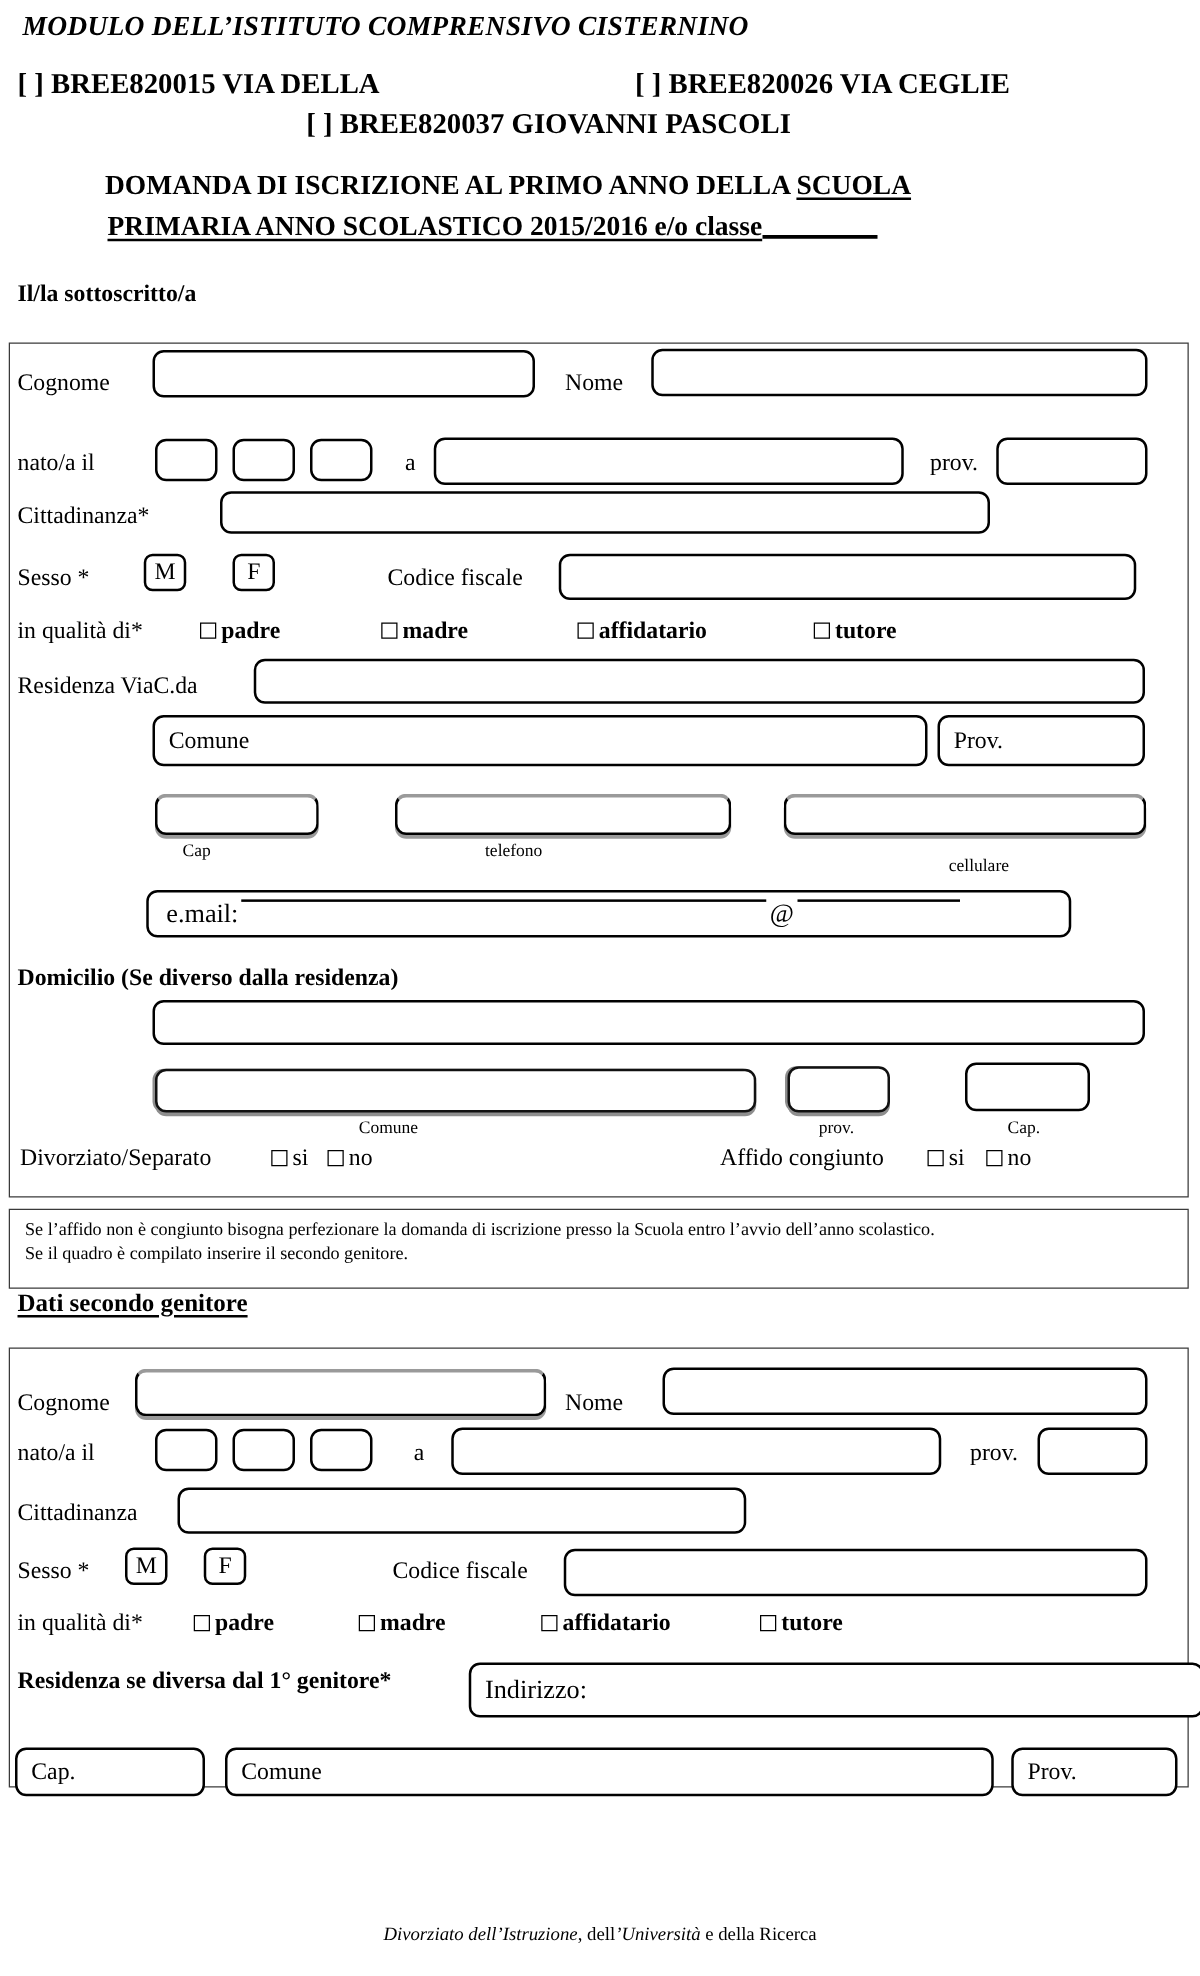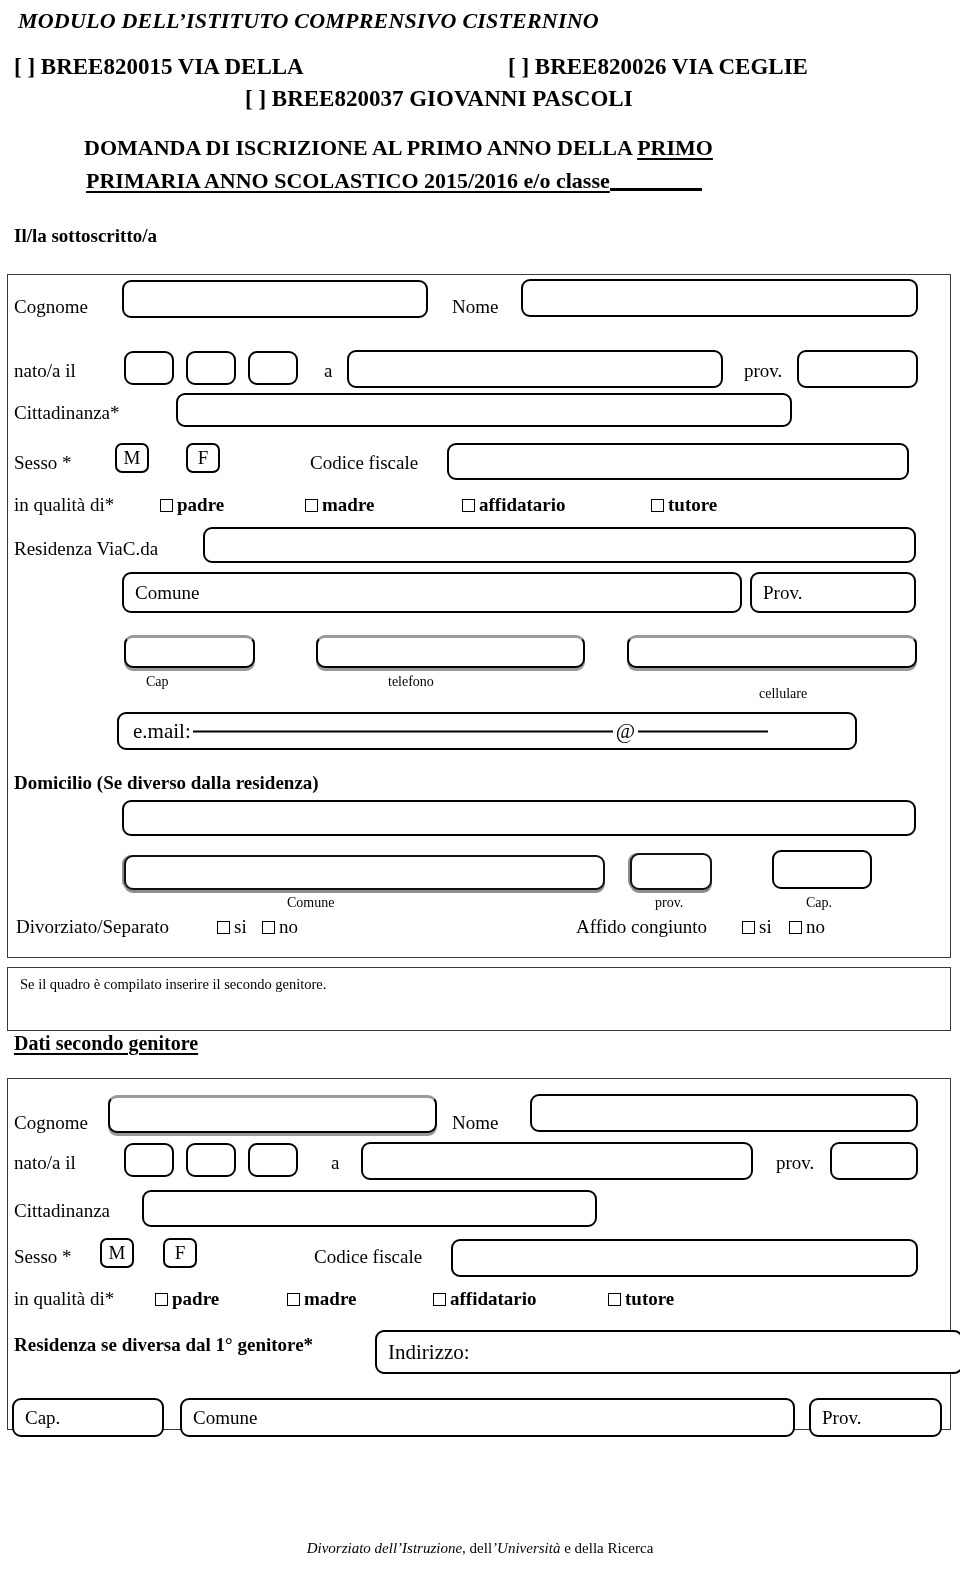--- a/index.html
+++ b/index.html
@@ -69,21 +69,21 @@
     display:inline-block;width:13px;height:13px;border:1.5px solid #000;
     box-sizing:border-box;vertical-align:-1px;margin-right:4px;background:#fff;
   }
   .cbx-row{font-size:19px;font-weight:bold;white-space:nowrap;text-align:center;}
   .cbx-row.reg{font-weight:normal;}
 
   
   #email-box{left:117px;top:712px;width:740px;height:38px;}
   #email-inner{
     position:absolute;left:14px;top:50%;transform:translateY(-50%);
-    font-size:21px;white-space:nowrap;display:flex;align-items:center;
+    font-size:21px;white-space:nowrap;display:flex;align-items:flex-start;
   }
   .email-rule{display:inline-block;border-bottom:2px solid #000;height:1px;}
 
   
   #note-text{
     left:20px;top:975px;width:910px;font-size:14.5px;line-height:19px;
   }
 
   #second-parent-heading{
     left:14px;top:1032px;font-size:20px;font-weight:bold;
@@ -114,21 +114,21 @@
   <span>VIA CEGLIE</span>
 </div>
 
 <div class="abs school-line" id="school-3">
   <span>[   ]</span>
   <span>BREE820037</span>
   <span>GIOVANNI PASCOLI</span>
 </div>
 
 <div class="abs req-line" id="req-1">
-  <span>DOMANDA DI ISCRIZIONE  AL PRIMO ANNO DELLA </span><span class="ul">PRIMO</span>
+  <span>DOMANDA DI ISCRIZIONE  AL PRIMO ANNO DELLA </span><span class="ul">SCUOLA</span>
 </div>
 <div class="abs req-line" id="req-2">
   <span class="ul">PRIMARIA ANNO SCOLASTICO 2015/2016  e/o classe</span><span class="blank-ul"></span>
 </div>
 
 <div class="abs" id="subscriber-heading">Il/la  sottoscritto/a</div>
 
 <div class="abs panel" id="panel-first-parent"></div>
 
 <div class="abs lbl" style="left:14px;top:296px;">Cognome</div>
@@ -208,20 +208,21 @@
 <div class="abs lbl" style="left:16px;top:916px;">Divorziato/Separato</div>
 <div class="abs cbx-row reg" style="left:217px;top:916px;"><span class="cbx"></span><span>si</span></div>
 <div class="abs cbx-row reg" style="left:262px;top:916px;"><span class="cbx"></span><span>no</span></div>
 
 <div class="abs lbl" style="left:576px;top:916px;">Affido congiunto</div>
 <div class="abs cbx-row reg" style="left:742px;top:916px;"><span class="cbx"></span><span>si</span></div>
 <div class="abs cbx-row reg" style="left:789px;top:916px;"><span class="cbx"></span><span>no</span></div>
 
 <div class="abs panel" id="panel-note"></div>
 <div class="abs" id="note-text">
+  <div>Se l’affido non è congiunto bisogna perfezionare la domanda di iscrizione presso la Scuola entro l’avvio dell’anno scolastico.</div>
   <div>Se il quadro è compilato inserire il secondo genitore.</div>
 </div>
 
 <div class="abs" id="second-parent-heading">Dati secondo genitore</div>
 
 <div class="abs panel" id="panel-second-parent"></div>
 
 <div class="abs lbl" style="left:14px;top:1112px;">Cognome</div>
 <div class="abs fbox shadow-top" style="left:108px;top:1095px;width:329px;height:38px;"></div>
 <div class="abs lbl" style="left:452px;top:1112px;">Nome</div>

